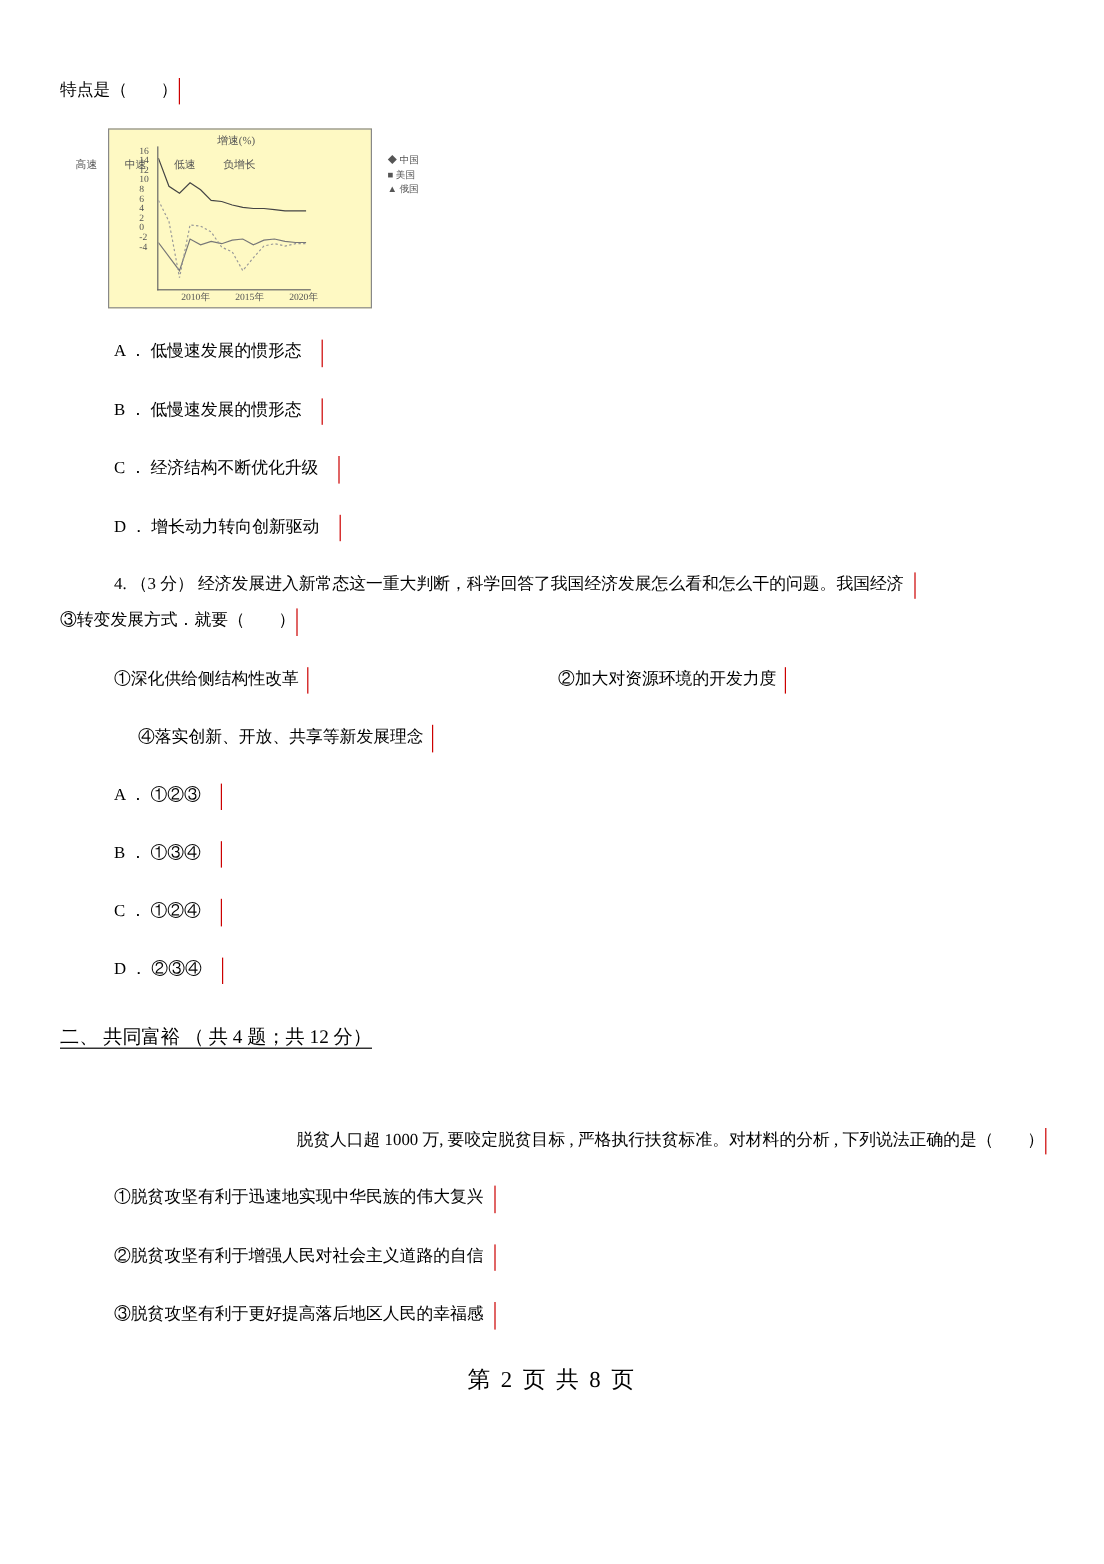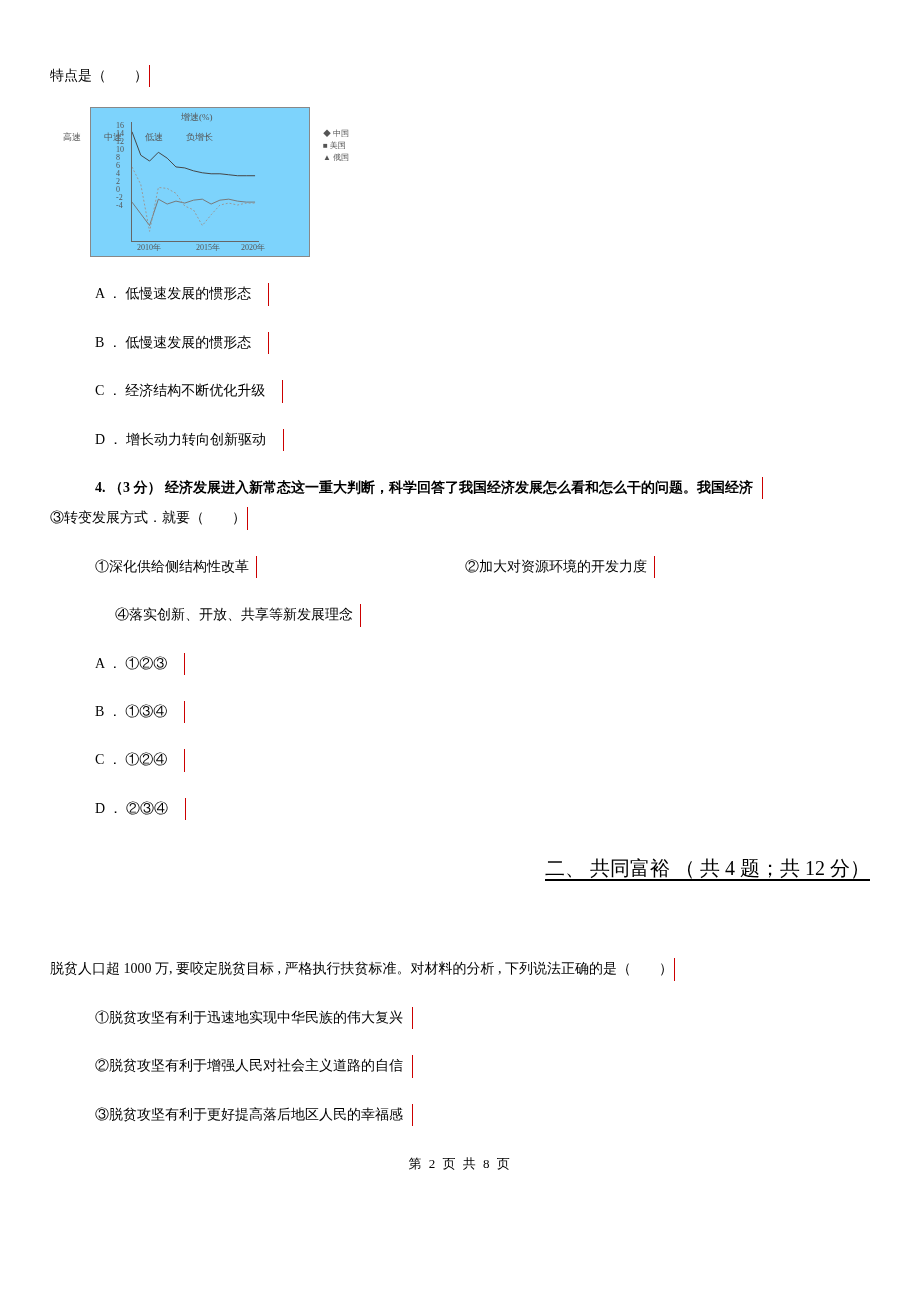--- a/index.html
+++ b/index.html
@@ -23,53 +23,52 @@
       top: 0;
       bottom: 0;
       width: 1px;
       border-right: 1px solid #c00;
     }
     .text-block { margin-top: 18px; }
     .indent { padding-left: 45px; }
     .q-continuation { margin-top: 65px; }
     .option { margin-top: 26px; padding-left: 45px; }
     .option .line-wrap { padding-right: 16px; }
-    .question-para { margin-top: 26px; font-weight: bold; }
+    .question-para { margin-top: 26px; }
     .sub-statement { margin-top: 26px; padding-left: 45px; }
     .sub-statement .line-wrap { padding-right: 8px; }
     .two-col {
       display: flex;
       margin-top: 26px;
       padding-left: 45px;
     }
     .col-left { width: 350px; text-decoration: underline; }
     .col-right { padding-left: 20px; }
     .section-header {
       margin-top: 32px;
-      font-size: 20px;
+      font-size: 16px;
       padding-bottom: 2px;
-      text-align: right;
     }
     .section-underline { text-decoration: underline; text-underline-offset: 4px; }
     .footer {
       text-align: center;
       margin-top: 28px;
-      font-size: 13px;
+      font-size: 19px;
       letter-spacing: 2px;
     }
     .chart-box {
       margin-top: 20px;
       margin-left: 40px;
       width: 220px;
       height: 150px;
       border: 1px solid #888;
       position: relative;
       font-size: 9px;
       color: #555;
-      background: #7dd3fc;
+      background: #fef9c3;
     }
     .chart-title { position: absolute; top: 2px; left: 90px; }
     .chart-ylabels { position: absolute; left: -28px; top: 22px; display:flex; flex-direction:row; gap:23px; font-size:9px; }
     .chart-ytick { position:absolute; left:25px; display:flex; flex-direction:column; font-size:8px; line-height:8px; }
     .chart-legend { position:absolute; right:-40px; top:20px; font-size:8px; line-height:12px; }
     .chart-plot { position:absolute; left:40px; top:14px; right:50px; bottom:14px; border-left:1px solid #666; border-bottom:1px solid #666; }
     .chart-xtick { position:absolute; bottom:2px; font-size:8px; }
     svg.chart-lines { position:absolute; inset:0; }
   </style>
 </head>
@@ -105,21 +104,21 @@
     <div>■ <span>美国</span></div>
     <div>▲ <span>俄国</span></div>
   </div>
   <div class="chart-plot">
     <svg class="chart-lines" viewBox="0 0 130 120" preserveAspectRatio="none">
       <polyline points="0,10 9,34 18,40 27,31 36,37 45,46 54,47 63,50 72,52 81,53 90,53 99,54 108,55 117,55 126,55" fill="none" stroke="#444" stroke-width="1"></polyline>
       <polyline points="0,82 9,94 18,106 27,79 36,84 45,81 54,83 63,80 72,79 81,84 90,80 99,79 108,81 117,82 126,82" fill="none" stroke="#777" stroke-width="1"></polyline>
       <polyline points="0,46 9,64 18,112 27,67 36,68 45,73 54,86 63,90 72,106 81,95 90,85 99,83 108,85 117,83 126,83" fill="none" stroke="#999" stroke-width="1" stroke-dasharray="2"></polyline>
     </svg>
   </div>
-  <div class="chart-xtick" style="left:46px;">2010年</div>
+  <div class="chart-xtick" style="left:60px;">2010年</div>
   <div class="chart-xtick" style="left:105px;">2015年</div>
   <div class="chart-xtick" style="left:150px;">2020年</div>
 </div>
 
 <div class="option"><span class="line-wrap"><span>A ． 低慢速发展的惯形态</span><span class="edit-mark"></span></span></div>
 <div class="option"><span class="line-wrap"><span>B ． 低慢速发展的惯形态</span><span class="edit-mark"></span></span></div>
 <div class="option"><span class="line-wrap"><span>C ． 经济结构不断优化升级</span><span class="edit-mark"></span></span></div>
 <div class="option"><span class="line-wrap"><span>D ． 增长动力转向创新驱动</span><span class="edit-mark"></span></span></div>
 
 <div class="question-para indent">
@@ -142,21 +141,21 @@
 <div class="option"><span class="line-wrap"><span>C ． ①②④</span><span class="edit-mark"></span></span></div>
 <div class="option"><span class="line-wrap"><span>D ． ②③④</span><span class="edit-mark"></span></span></div>
 
 <div class="section-header">
   <span class="section-underline">二、  共同富裕 （ 共 4 题；共 12 分）</span>
 </div>
 
 <div class="question-para indent" style="margin-top:30px;">
   <span class="line-wrap" style="padding-right:4px;"><span class="edit-mark"></span></span>
 </div>
-<div class="text-block" style="margin-top:20px;">
+<div class="text-block" style="margin-top:8px;text-align:right;">
   <span class="line-wrap"><span>脱贫人口超  1000 万, 要咬定脱贫目标   , 严格执行扶贫标准。对材料的分析    , 下列说法正确的是（　　）</span><span class="edit-mark"></span></span>
 </div>
 
 <div class="sub-statement"><span class="line-wrap"><span>①脱贫攻坚有利于迅速地实现中华民族的伟大复兴</span><span class="edit-mark"></span></span></div>
 <div class="sub-statement"><span class="line-wrap"><span>②脱贫攻坚有利于增强人民对社会主义道路的自信</span><span class="edit-mark"></span></span></div>
 <div class="sub-statement"><span class="line-wrap"><span>③脱贫攻坚有利于更好提高落后地区人民的幸福感</span><span class="edit-mark"></span></span></div>
 
 <div class="footer">第 2 页 共 8 页</div>
 
 </body></html>

